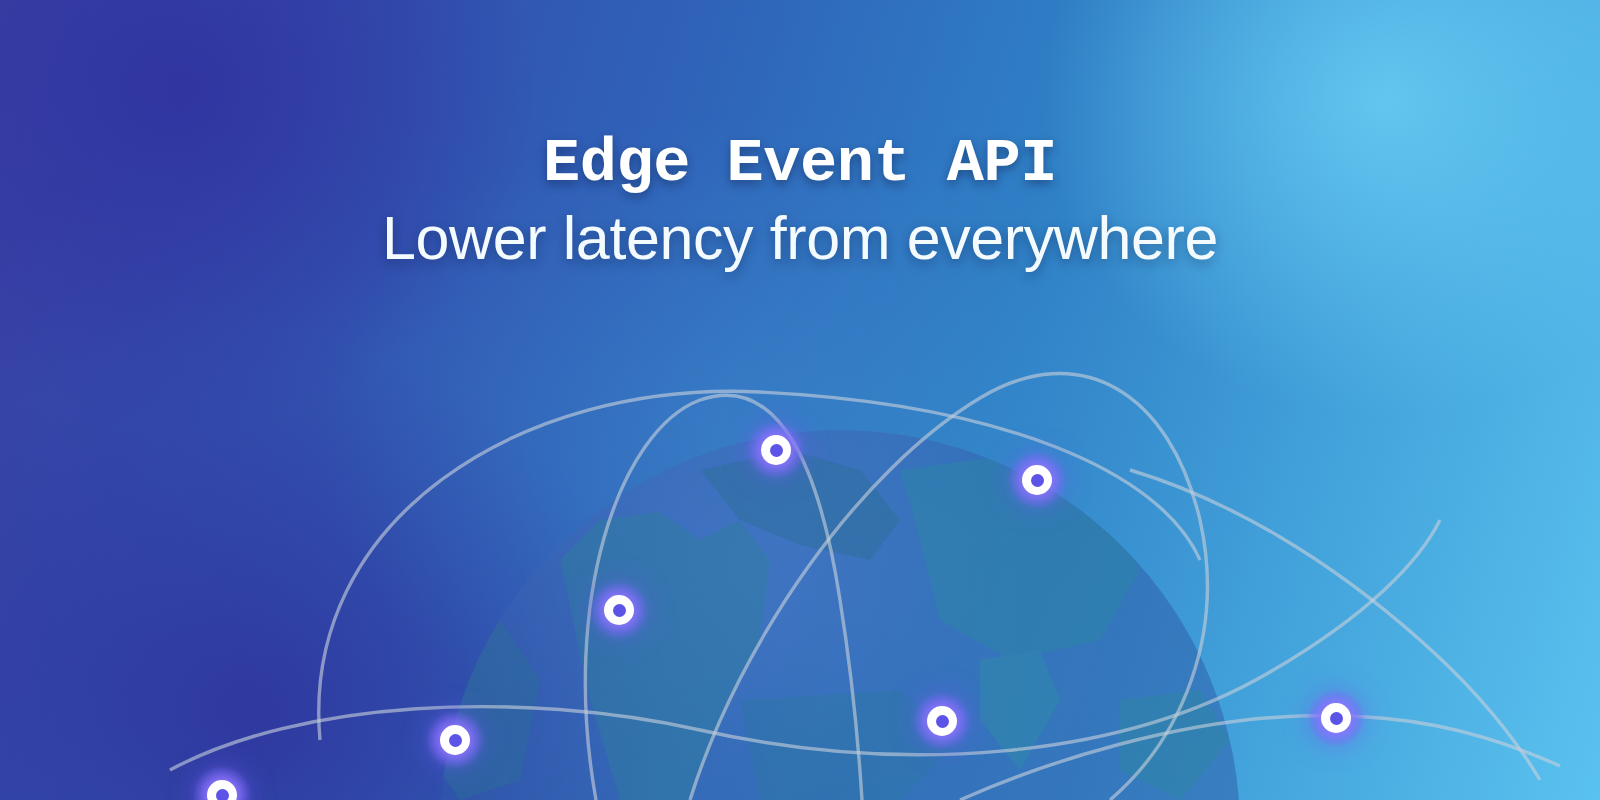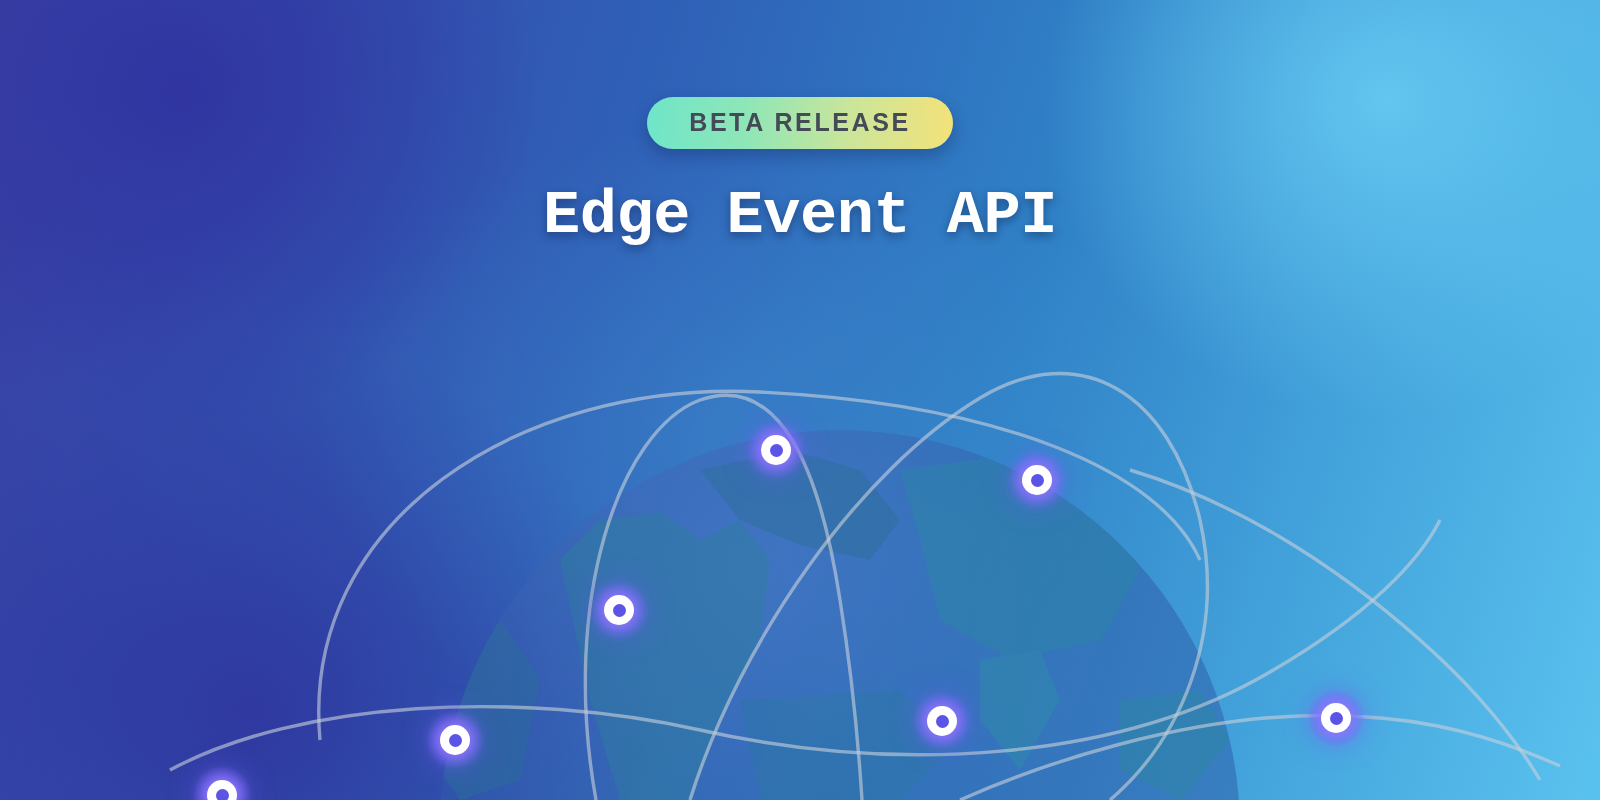--- a/index.html
+++ b/index.html
@@ -215,17 +215,17 @@
         <span class="node-core"></span>
       </span>
   </div>
   <div class="node" style="left:222px; top:795px;">
     <span class="node-ring">
         <span class="node-core"></span>
       </span>
   </div>
 
   <div class="content">
-    <div class="badge">BETA RELEASE</div>
     <h1 class="headline">Edge Event API</h1>
+    <h2 class="subheadline">Lower latency from everywhere</h2>
   </div>
 
 </div>
 
 </body></html>

